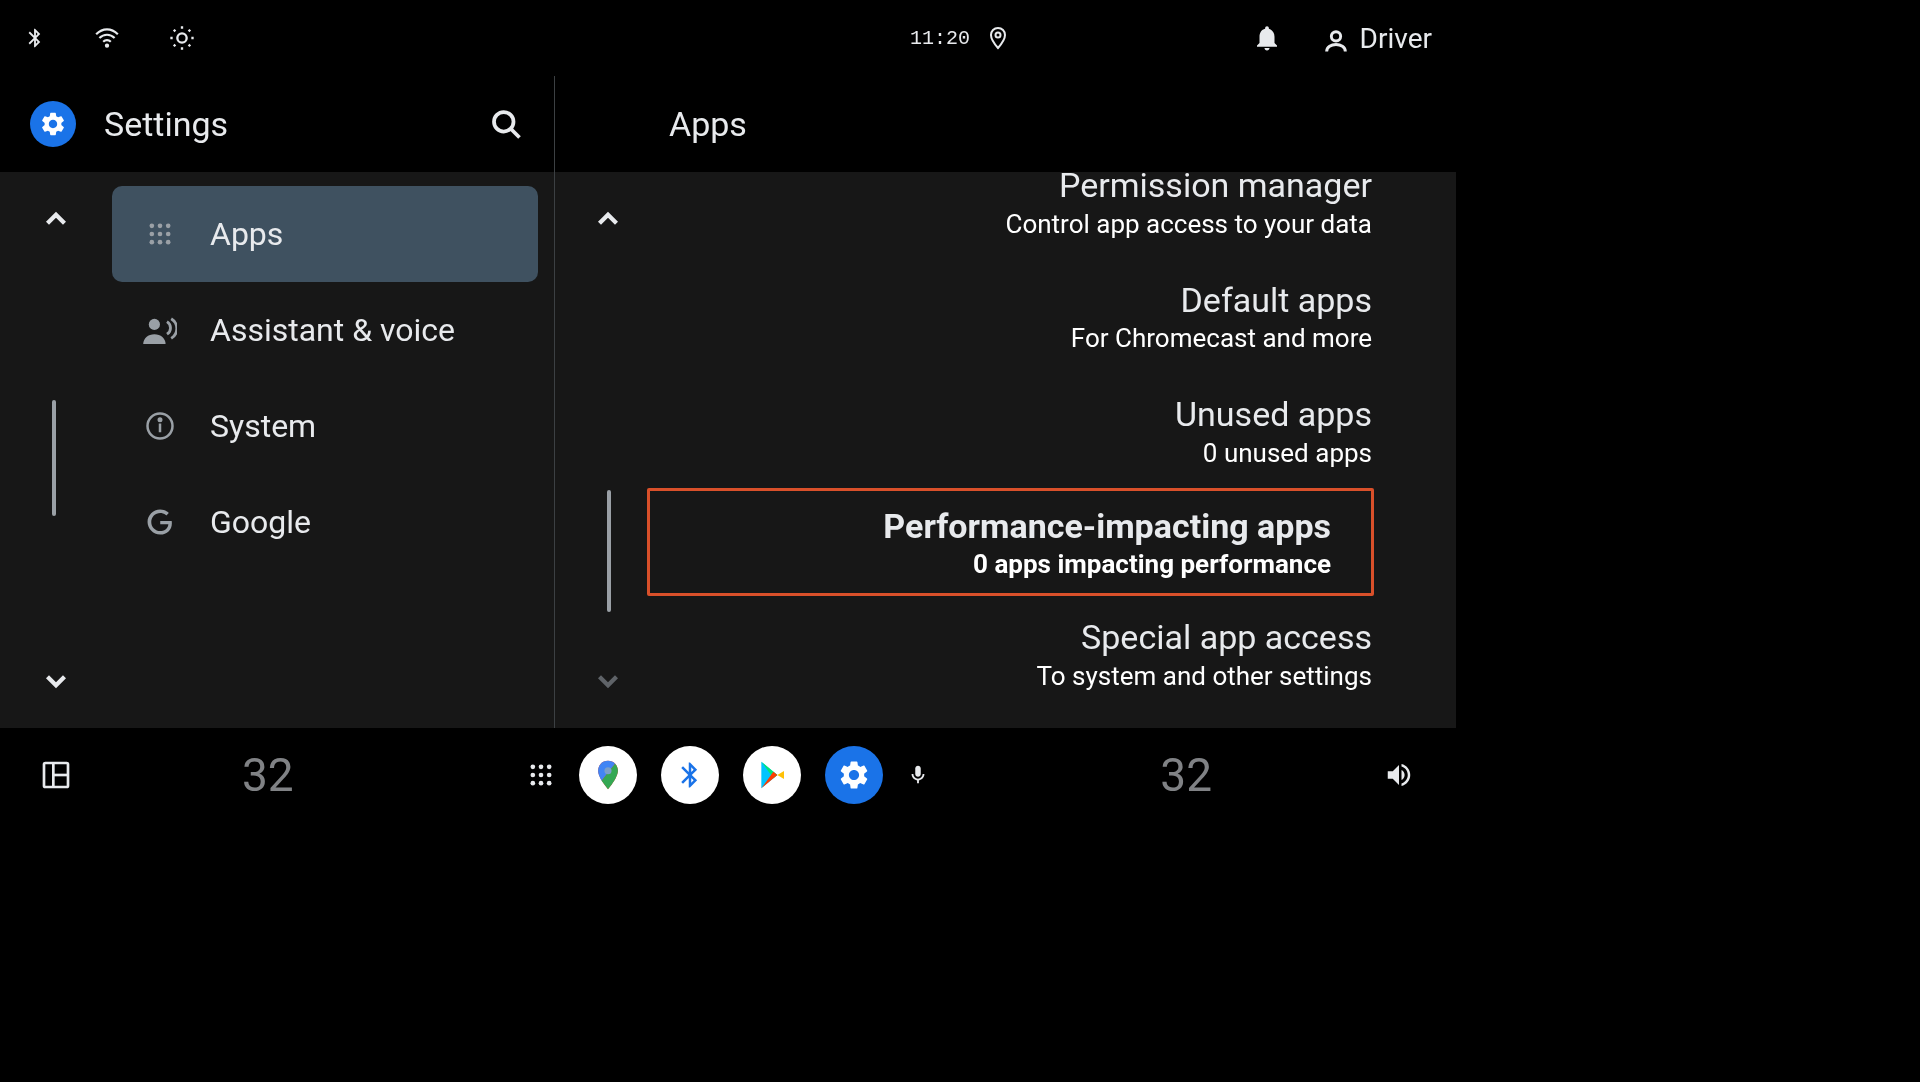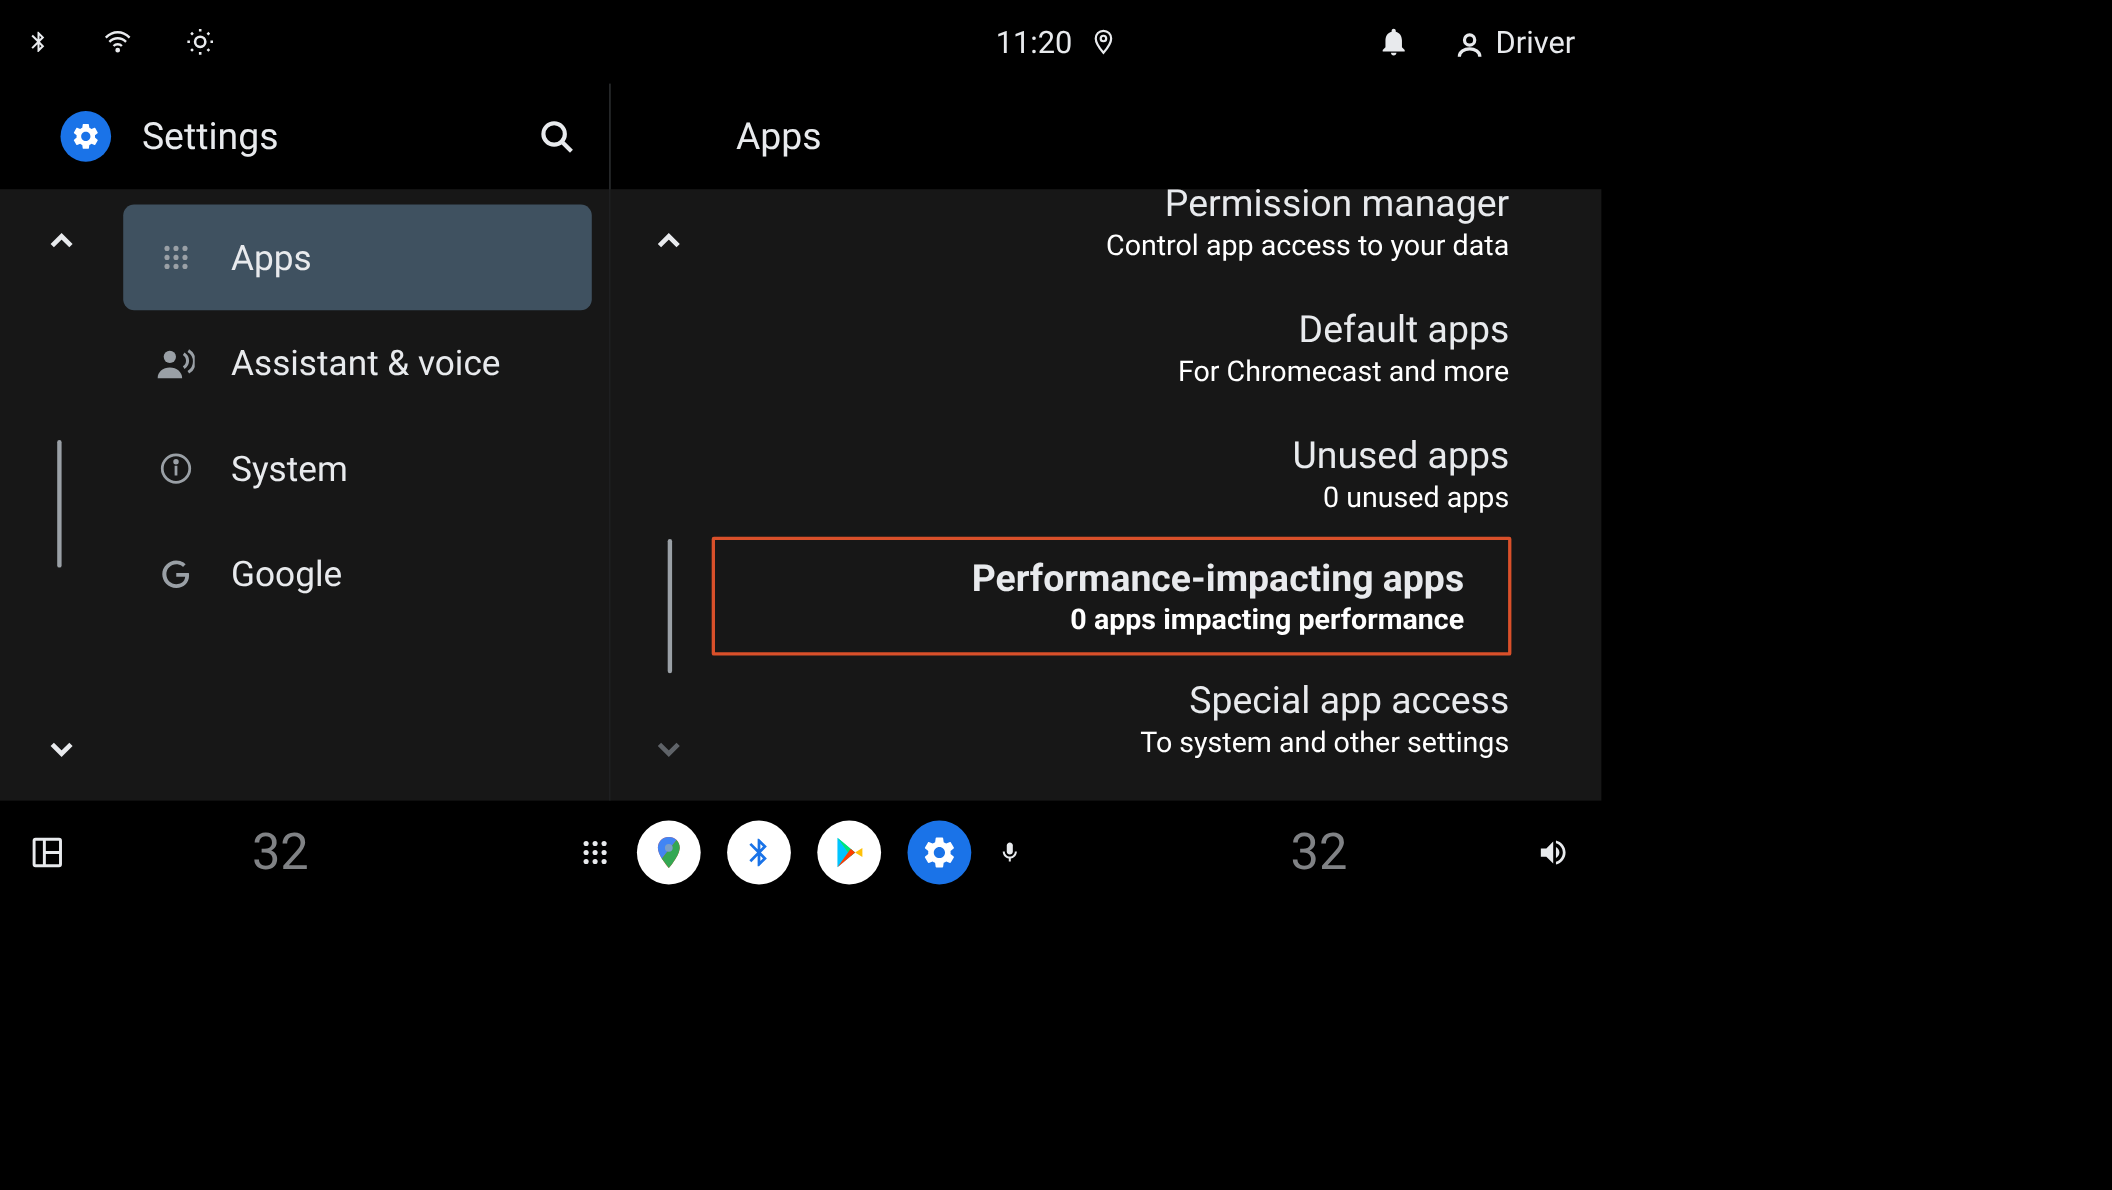--- a/index.html
+++ b/index.html
@@ -3,29 +3,29 @@
 <meta charset="utf-8">
 <style>
   * { box-sizing: border-box; margin: 0; padding: 0; }
   html, body { width: 1456px; height: 821px; background: #000; color: #e8eaed; font-family: Roboto, Arial, sans-serif; overflow: hidden; }
   
   
   .status-bar { height: 76px; display: flex; align-items: center; padding: 0 24px; }
   .status-left { display: flex; gap: 44px; align-items: center; }
   .status-center { position: absolute; left: 50%; transform: translateX(-50%); display: flex; align-items: center; gap: 16px; }
   .status-right { margin-left: auto; display: flex; align-items: center; gap: 40px; }
-  .time { font-size: 28px; font-weight: 400; }
+  .time { font-size: 20px; font-weight: 400; font-family: Liberation Mono, monospace; }
   .user-chip { display: flex; align-items: flex-end; gap: 10px; font-size: 28px; }
   
   
   .content { display: flex; height: 652px; }
   
   
   .left-panel { width: 555px; display: flex; flex-direction: column; border-right: 1px solid #3c4043; }
-  .panel-header { height: 96px; display: flex; align-items: center; padding: 0 30px; gap: 28px; margin-left: 25px; }
+  .panel-header { height: 96px; display: flex; align-items: center; padding: 0 30px; gap: 28px; }
   .panel-header .gear { width: 46px; height: 46px; background: #1a73e8; border-radius: 50%; display: flex; align-items: center; justify-content: center; }
   .panel-title { font-size: 34px; font-weight: 400; flex: 1; }
   .search-btn { margin-left: auto; }
   
   .left-body { flex: 1; display: flex; position: relative; background: #171717; }
   .arrow-col { width: 112px; display: flex; flex-direction: column; justify-content: space-between; align-items: center; padding: 30px 0; position: relative; }
   .scroll-ind { position: absolute; left: 52px; top: 228px; width: 4px; height: 116px; background: #9aa0a6; border-radius: 2px; }
   
   .menu-col { flex: 1; padding: 14px 16px 0 0; }
   .menu-item { height: 96px; display: flex; align-items: center; gap: 30px; padding: 0 28px; border-radius: 10px; cursor: pointer; }
@@ -44,21 +44,21 @@
   
   .settings-col { flex: 1; padding-right: 40px; text-align: right; }
   .setting-item { padding: 20px 44px; cursor: pointer; }
   .setting-item.first { padding-top: 0; margin-top: -8px; }
   .setting-title { font-size: 34px; color: #e8eaed; line-height: 1.25; }
   .setting-sub { font-size: 26px; color: #ffffff; margin-top: 2px; }
   .highlighted { border: 3px solid #d9502a; border-radius: 2px; padding: 14px 40px; margin: 0 42px 0 2px; font-weight: bold; }
   .highlighted .setting-title, .highlighted .setting-sub { margin-left: 0; }
   
   
-  .bottom-bar { height: 93px; background: #000; display: flex; align-items: center; padding: 0 27px; position: relative; }
+  .bottom-bar { height: 93px; background: #000; display: flex; align-items: center; padding: 0 40px; position: relative; }
   .bb-left { display: flex; align-items: center; gap: 170px; }
   .temp { font-size: 46px; color: #808285; }
   .bb-center { position: absolute; left: 50%; transform: translateX(-50%); display: flex; align-items: center; gap: 24px; }
   .app-icon { width: 58px; height: 58px; border-radius: 50%; background: #fff; display: flex; align-items: center; justify-content: center; }
   .app-icon.blue { background: #1a73e8; }
   .bb-right { margin-left: auto; display: flex; align-items: center; gap: 170px; }
   
   svg { display: block; }
   .chev { color: #e8eaed; }
   .chev.dim { color: #5f6368; }

